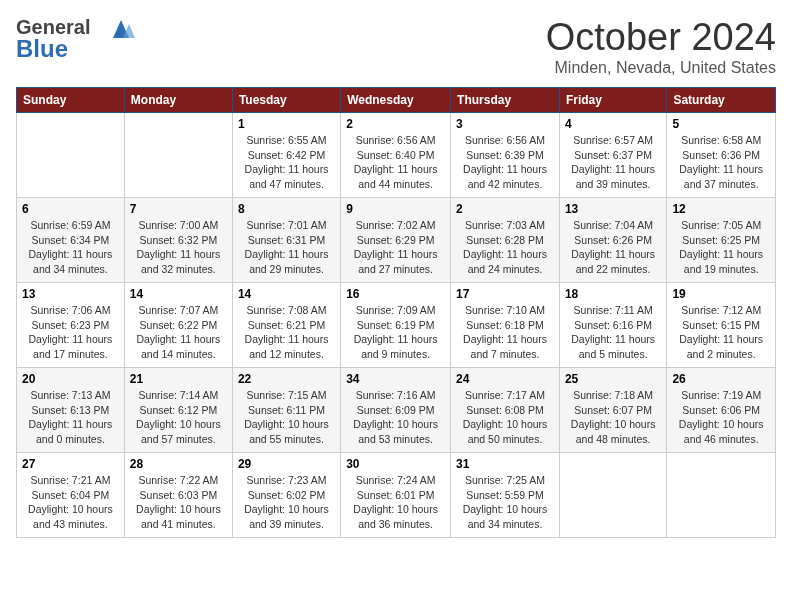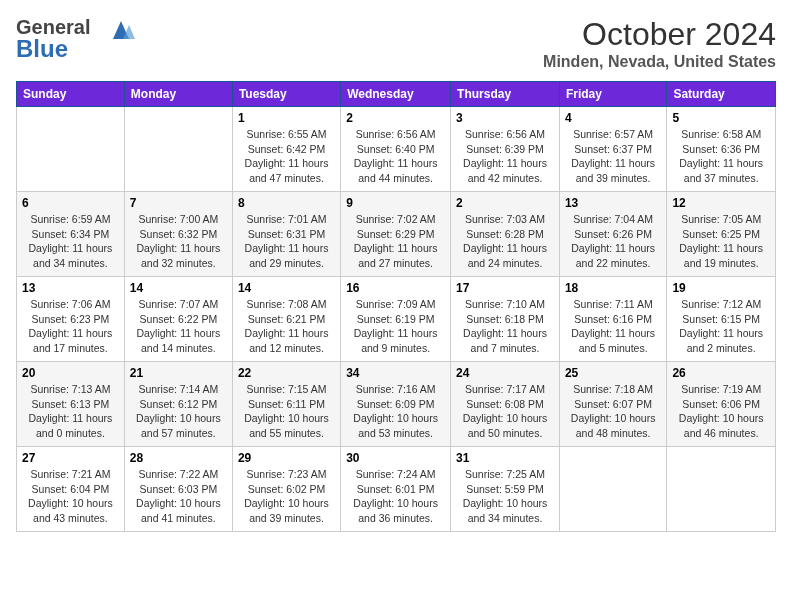--- a/index.html
+++ b/index.html
@@ -16,43 +16,43 @@
       align-items: flex-start;
       margin-bottom: 10px;
     }
     .logo {
       display: flex;
       flex-direction: column;
       align-items: flex-start;
     }
     .logo-row {
       display: flex;
-      align-items: center;
+      align-items: flex-start;
       gap: 17px;
     }
     .title-block {
       text-align: right;
     }
     .title-block h1 {
-      font-size: 32px;
+      font-size: 38px;
       color: #333;
       font-weight: normal;
     }
     .title-block h2 {
       font-size: 16px;
       color: #555;
-      font-weight: bold;
+      font-weight: normal;
     }
     table {
       width: 100%;
       border-collapse: collapse;
       font-size: 11px;
     }
     thead tr th {
-      background-color: #6d28d9;
+      background-color: #7f1d1d;
       color: #fff;
       text-align: left;
       padding: 5px 6px;
       font-size: 12px;
       font-weight: bold;
       border: 1px solid #1a5295;
     }
     tbody tr td {
       border: 1px solid #ccc;
       vertical-align: top;

